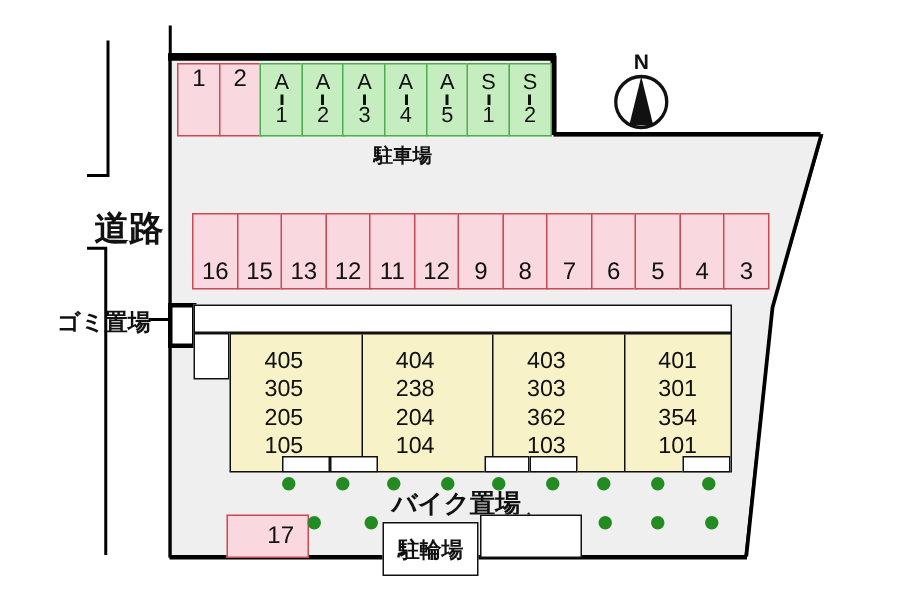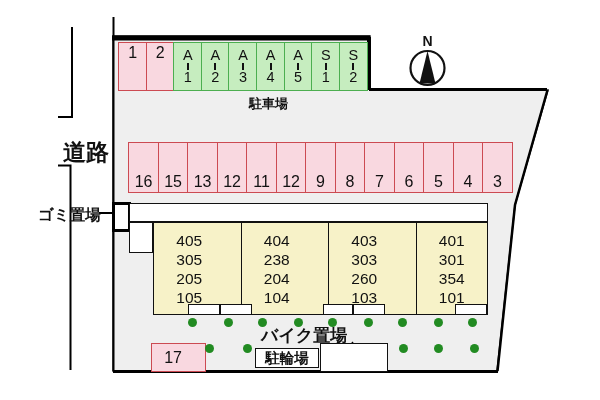--- a/index.html
+++ b/index.html
@@ -35,22 +35,22 @@
   .bcol{flex:1;display:flex;flex-direction:column;justify-content:center;align-items:center;
         font-size:15.5px;line-height:19px;}
   .bcol + .bcol{border-left:1.5px solid #111;margin-left:16px;}
   .notch{position:absolute;top:304px;height:11px;background:#fff;border:1.2px solid #111;box-sizing:border-box;}
 
   
   .garbage-box{position:absolute;left:112px;top:202px;width:19px;height:30px;background:#fff;
                border:3px solid #000;box-sizing:border-box;}
   .space17{position:absolute;left:151px;top:343px;width:55px;height:29px;background:#f9d8e0;
            border:1.7px solid #cc4a52;box-sizing:border-box;display:flex;align-items:center;
-           justify-content:flex-end;padding-right:23px;font-size:16px;}
-  .bicycle-label-box{position:absolute;left:255px;top:348px;width:64px;height:20px;background:#fff;
+           justify-content:flex-end;padding-right:9px;font-size:16px;}
+  .bicycle-label-box{position:absolute;left:255px;top:348px;width:64px;height:36px;background:#fff;
            border:1.5px solid #111;box-sizing:border-box;display:flex;align-items:center;justify-content:center;
            font-size:14.5px;font-weight:bold;white-space:nowrap;}
   .bike-box{position:absolute;left:320px;top:343px;width:68px;height:29px;background:#fff;
            border:1.7px solid #111;box-sizing:border-box;}
 
   
   .jp{position:absolute;font-weight:bold;white-space:nowrap;}
   .lbl-road{left:63px;top:137px;font-size:23px;}
   .lbl-garbage{left:38px;top:205px;font-size:15.5px;}
   .lbl-parking{left:249px;top:95px;font-size:13px;}
@@ -161,21 +161,21 @@
     </div>
     <div class="bcol">
       <span>404</span>
       <span>238</span>
       <span>204</span>
       <span>104</span>
     </div>
     <div class="bcol">
       <span>403</span>
       <span>303</span>
-      <span>260</span>
+      <span>362</span>
       <span>103</span>
     </div>
     <div class="bcol">
       <span>401</span>
       <span>301</span>
       <span>354</span>
       <span>101</span>
     </div>
   </div>
 

